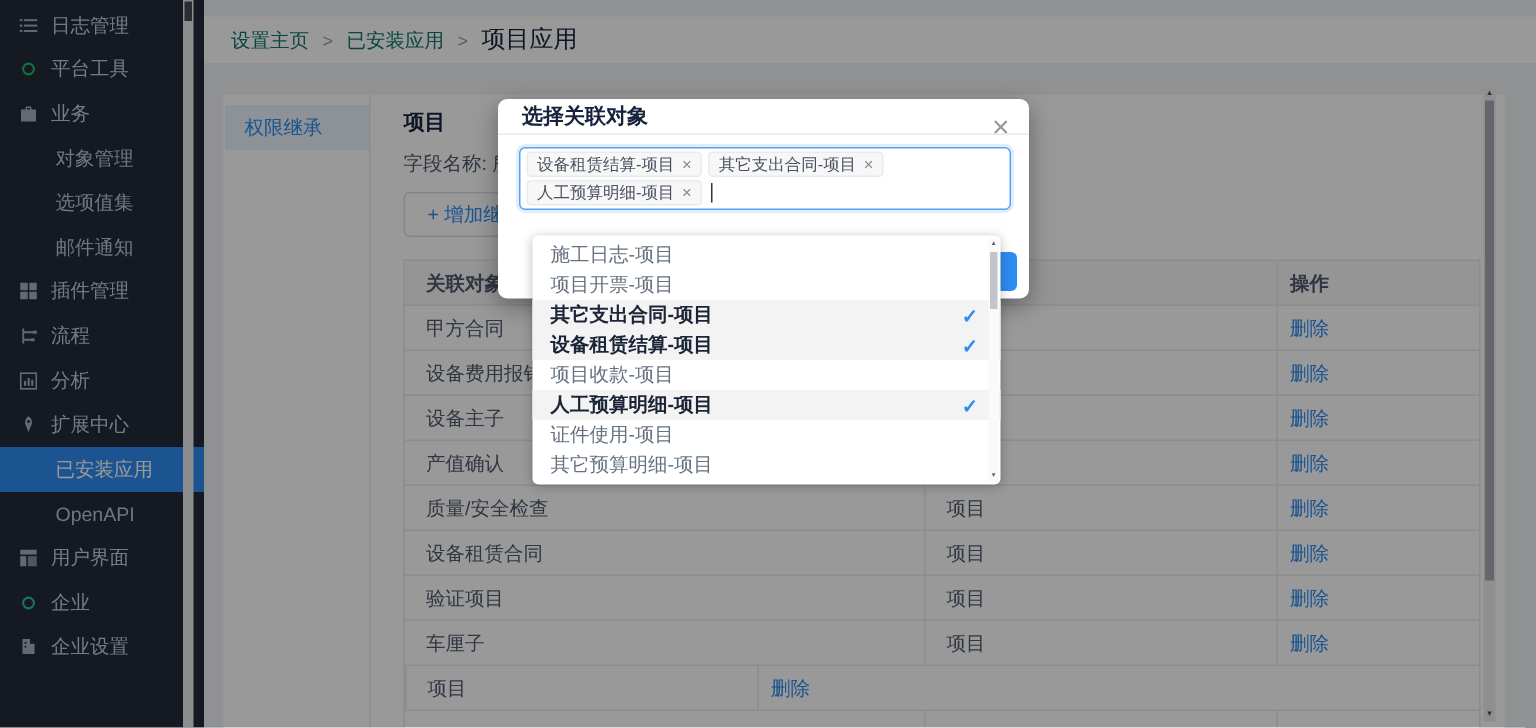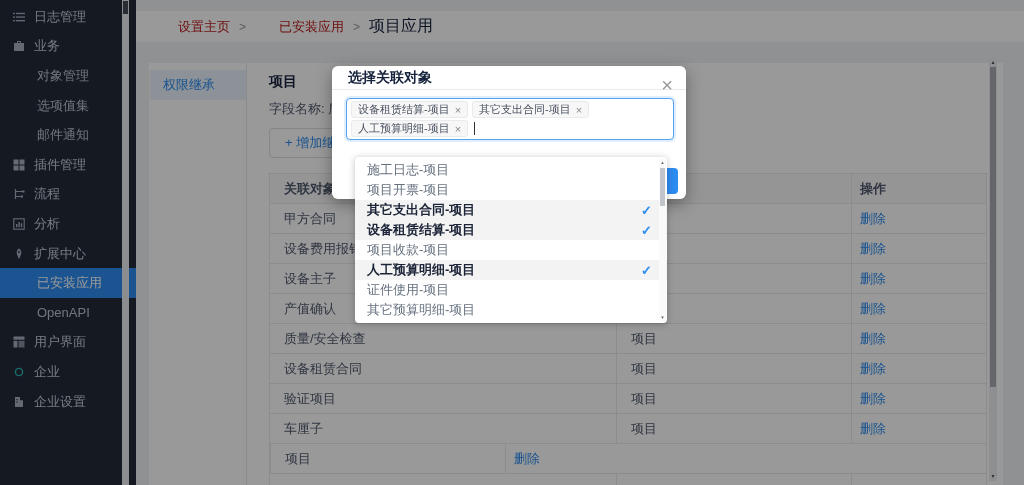--- a/index.html
+++ b/index.html
@@ -17,21 +17,21 @@
   .sb-chev { position:absolute; right:6px; top:50%; transform:translateY(-50%); color:#8a93a3; display:flex; }
   .sb-chev.up { transform:translateY(-50%) rotate(180deg); }
 
   .sidebar-scroll { position:absolute; left:122px; top:0; width:7px; height:485px; background:#e9ebee; z-index:1; }
   .sidebar-scroll .thumb { position:absolute; top:1px; left:1px; width:5px; height:13px; background:#454b57; }
 
   
   .content { position:absolute; left:129px; top:0; right:0; bottom:0; background:#f0f2f5; }
   .crumbbar { position:absolute; left:0; top:11px; right:0; height:31px; background:#fff; display:flex; align-items:center; padding-left:25px; }
   #crumb-links { display:inline-flex; align-items:center; }
-  .crumb-link { color:#b91c1c; font-size:13px; cursor:pointer;margin-left:24px; }
+  .crumb-link { color:#0f766e; font-size:13px; cursor:pointer; }
   .crumb-sep { color:#999; margin:0 9px; font-size:12px; }
   .crumb-current { color:#17233d; font-size:16px; font-weight:500; }
 
   .card { position:absolute; left:20px; top:63px; right:21px; bottom:-15px; background:#fff; display:flex; overflow:hidden; }
   .side-tabs { width:98px; border-right:1px solid #e8eaec; padding-top:7px; flex:none; }
   .tab-item { height:30px; margin-left:1px; background:#e9f3fd; color:#2d8cf0; font-size:13px;
               display:flex; align-items:center; padding-left:13px; cursor:pointer; }
   .main { flex:1; padding:10px 16px 0 22px; position:relative; }
   .sec-title { font-size:14px; font-weight:bold; color:#17233d; }
   .field-line { font-size:13px; color:#515a6e; margin-top:9px; }
@@ -100,20 +100,28 @@
         </svg>
       </span>
       <span class="sb-label">日志管理</span>
       <span class="sb-chev down">
         <svg width="9" height="9" viewBox="0 0 10 10">
           <polyline points="2,3.5 5,6.5 8,3.5" fill="none" stroke="currentColor" stroke-width="1.3"></polyline>
         </svg>
       </span>
     </div>
     <div class="sb-item">
+      <span class="sb-icon" style="color:#19be6b">
+        <svg viewBox="0 0 12 12" width="12" height="12">
+          <circle cx="6" cy="6" r="3.6" fill="none" stroke="currentColor" stroke-width="1.4"></circle>
+        </svg>
+      </span>
+      <span class="sb-label">平台工具</span>
+    </div>
+    <div class="sb-item">
       <span class="sb-icon">
         <svg viewBox="0 0 12 12" width="12" height="12">
           <path fill="currentColor" d="M4 3V2c0-.6.4-1 1-1h2c.6 0 1 .4 1 1v1h3v8H1V3h3zm1-1v1h2V2H5z"></path>
         </svg>
       </span>
       <span class="sb-label">业务</span>
       <span class="sb-chev up">
         <svg width="9" height="9" viewBox="0 0 10 10">
           <polyline points="2,3.5 5,6.5 8,3.5" fill="none" stroke="currentColor" stroke-width="1.3"></polyline>
         </svg>

